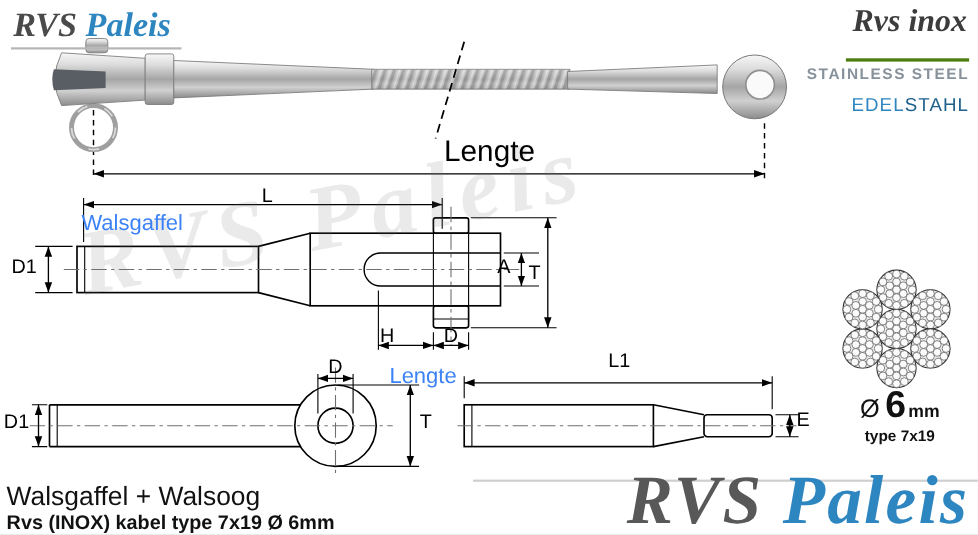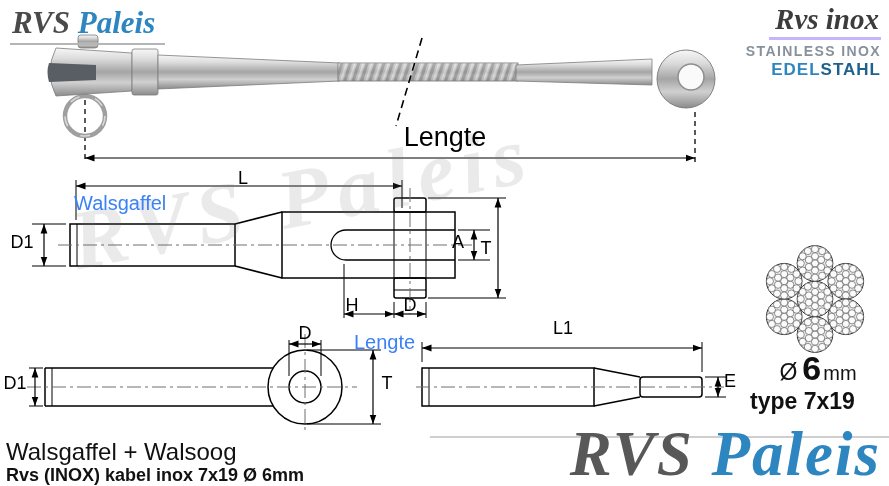--- a/index.html
+++ b/index.html
@@ -16,23 +16,23 @@
 
   
   .logo-top{position:absolute;left:10px;top:6px;z-index:6;font-family:"Liberation Serif",serif;
     font-style:italic;font-weight:700;font-size:31px;line-height:34px;
     border-bottom:2px solid #b5b5b5;padding:0 10px 3px 2px}
   .logo-rvs{color:#4a4a4a}
   .logo-paleis{color:#2e86c1}
   .brand-right{position:absolute;right:8px;top:3px;z-index:6;text-align:right}
   .brand-right-name{display:inline-block;font-family:"Liberation Serif",serif;font-style:italic;
     font-weight:700;font-size:29px;line-height:32px;color:#3c3c3c;
-    border-bottom:3px solid #c4b5fd;padding:0 2px 2px 6px}
+    border-bottom:3px solid #4d7c0f;padding:0 2px 18px 6px}
   .brand-right-steel{font-size:14px;font-weight:700;letter-spacing:1.4px;color:#87919b;margin-top:3px}
-  .brand-right-edel{font-size:17px;font-weight:700;letter-spacing:1px;margin-top:1px}
+  .brand-right-edel{font-size:17px;font-weight:400;letter-spacing:1px;margin-top:11px}
   .brand-right-edel .edel{color:#2e86c1}
   .brand-right-edel .stahl{color:#1f618d}
 
   .biglogo-rule{position:absolute;left:430px;top:436px;width:459px;height:2px;background:#cfcfcf;z-index:6}
   .biglogo{position:absolute;right:8px;top:424px;z-index:6;white-space:nowrap;
     font-family:"Liberation Serif",serif;font-style:italic;font-weight:700;
     font-size:63px;line-height:60px;letter-spacing:2px}
   .bl-rvs{color:#585858}
   .bl-paleis{color:#2e86c1}
 
@@ -44,23 +44,23 @@
 
   
   .footer-title{position:absolute;left:6px;top:438px;font-size:24px;font-weight:400;color:#111;z-index:6}
   .footer-sub{position:absolute;left:6px;top:465px;font-size:18px;font-weight:700;color:#111;z-index:6}
 
   
   .rope-size{position:absolute;left:750px;top:349px;width:136px;display:flex;
     justify-content:center;align-items:baseline;z-index:6;color:#111}
   .dia-sym{font-size:23px;margin-right:5px}
   .dia-val{font-size:34px;font-weight:700;margin-right:2px}
-  .dia-unit{font-size:20px;font-weight:400}
-  .rope-type{position:absolute;left:750px;top:388px;width:136px;
-    font-size:23px;font-weight:700;color:#111;z-index:6}
+  .dia-unit{font-size:16px;font-weight:700}
+  .rope-type{position:absolute;left:750px;top:388px;width:136px;text-align:center;
+    font-size:14px;font-weight:700;color:#111;z-index:6}
 
   
   .shape{fill:none;stroke:#000;stroke-width:1.5}
   .shape-l{stroke:#000;stroke-width:1.5;fill:none}
   .shape-l2{stroke:#000;stroke-width:1.3;fill:none}
   .thin{stroke:#000;stroke-width:1;fill:none}
   .cl{stroke:#6f6f6f;stroke-width:1;stroke-dasharray:14 4 3 4;fill:none}
   .ext{stroke:#000;stroke-width:1}
   .dim{stroke:#000;stroke-width:1.2;fill:none}
   .dropline{stroke:#000;stroke-width:1.3;stroke-dasharray:5 4}
@@ -93,21 +93,21 @@
 
   <div class="watermark">RVS Paleis</div>
 
   <div class="logo-top">
     <span class="logo-rvs">RVS</span>
     <span class="logo-paleis">Paleis</span>
   </div>
 
   <div class="brand-right">
     <div class="brand-right-name">Rvs inox</div>
-    <div class="brand-right-steel">STAINLESS INOX</div>
+    <div class="brand-right-steel">STAINLESS STEEL</div>
     <div class="brand-right-edel"><span class="edel">EDEL</span><span class="stahl">STAHL</span></div>
   </div>
 
   <svg class="abs" style="left:40px;top:30px" width="700" height="140" viewBox="0 0 700 140">
     <line x1="45" y1="70" x2="45" y2="132" class="dropline"></line>
     <line x1="655" y1="82" x2="655" y2="132" class="dropline"></line>
     <line x1="45" y1="128" x2="655" y2="128" class="dim" marker-start="url(#arr)" marker-end="url(#arr)"></line>
 
     <g>
       <circle cx="45" cy="86" r="20" fill="none" stroke="#9f9f9f" stroke-width="4.5"></circle>
@@ -381,21 +381,21 @@
       </g>
     </svg>
   <div class="rope-size">
     <span class="dia-sym">Ø</span>
     <span class="dia-val">6</span>
     <span class="dia-unit">mm</span>
   </div>
   <div class="rope-type">type 7x19</div>
 
   <div class="footer-title">Walsgaffel + Walsoog</div>
-  <div class="footer-sub">Rvs (INOX) kabel inox 7x19 Ø 6mm</div>
+  <div class="footer-sub">Rvs (INOX) kabel type 7x19 Ø 6mm</div>
 
   <div class="biglogo-rule"></div>
   <div class="biglogo">
     <span class="bl-rvs">RVS</span>
     <span class="bl-paleis">Paleis</span>
   </div>
 
 </div>
 
 </body></html>

